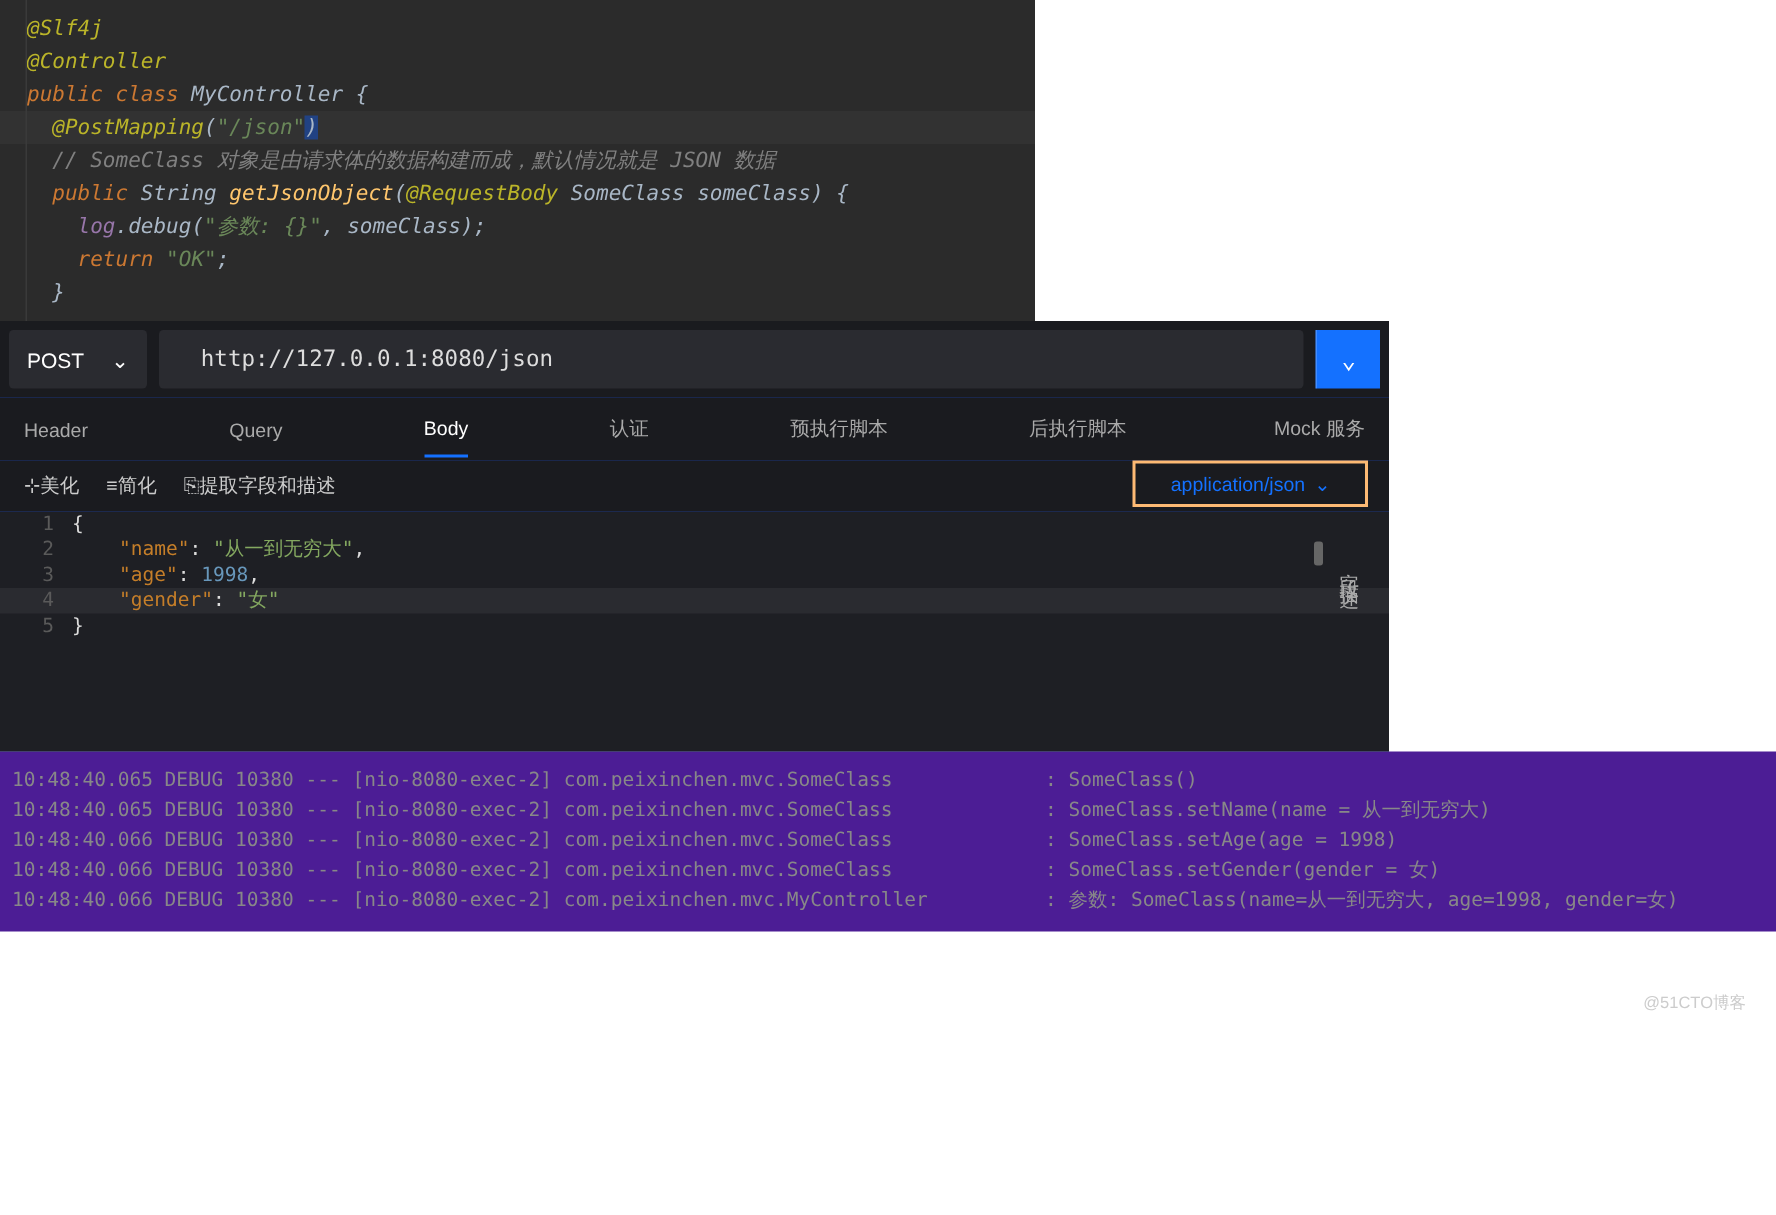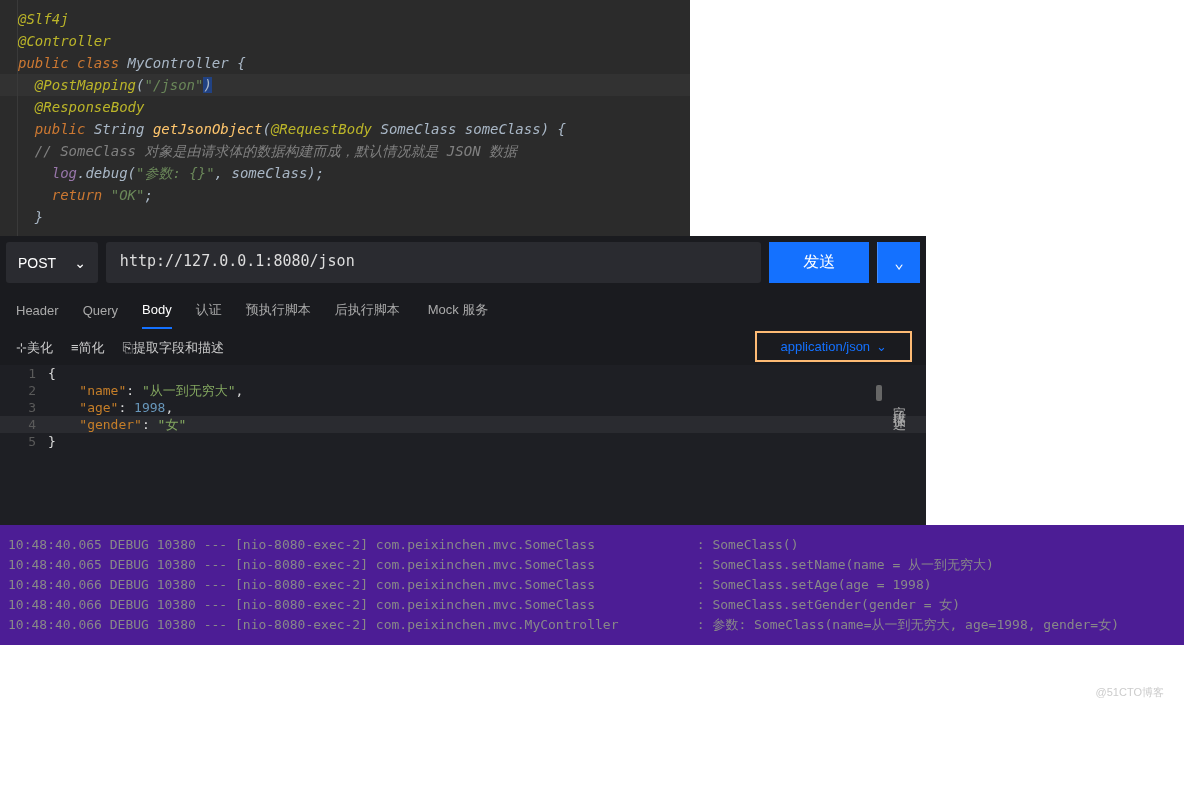--- a/index.html
+++ b/index.html
@@ -17,25 +17,25 @@
 .comment { color: #808080; }
 .param-anno { color: #bbb529; }
 .field { color: #9876aa; }
 .highlight-bg { background: #214283; display: inline; }
 .cursor-line { background: #323232; }
 
 
 .api-client { background: #1d4ed8; width: 926px; margin-top: 0; }
 .request-bar { display: flex; background: #1a1b1f; padding: 6px; gap: 8px; align-items: stretch; }
 .method-select { background: #2a2b30; color: #fff; padding: 10px 12px; display: flex; align-items: center; gap: 18px; border-radius: 3px; font-family: sans-serif; font-size: 14px; }
-.url-bar { flex: 1; background: #2a2b30; color: #ddd; padding: 10px 14px; border-radius: 3px; font-size: 15px; }
+.url-bar { flex: 1; background: #2a2b30; color: #ddd; padding: 10px 28px; border-radius: 3px; font-size: 15px; }
 .send-btn { background: #1471ff; color: #fff; padding: 10px 34px; display: flex; align-items: center; font-family: sans-serif; font-size: 16px; font-weight: 500; }
 .send-dropdown { background: #1471ff; color: #fff; padding: 10px 16px; display: flex; align-items: center; border-left: 1px solid rgba(255,255,255,0.2); }
 
-.tabs-row { display: flex; background: #1a1b1f; padding: 0 16px; gap: 24px; align-items: center; height: 42px; font-family: sans-serif; font-size: 13px; color: #aaa; }
+.tabs-row { display: flex; background: #1a1b1f; padding: 0 16px; gap: 24px; align-items: center; height: 42px; font-family: sans-serif; font-size: 13px; color: #aaa; justify-content: space-between; }
 .tab { padding: 10px 0; cursor: pointer; }
 .tab.active { color: #fff; border-bottom: 2px solid #1471ff; }
 .mock-label { margin-left: 4px; }
 
 .toolbar-row { display: flex; background: #1a1b1f; padding: 8px 16px; gap: 18px; align-items: center; font-family: sans-serif; font-size: 13px; color: #ccc; position: relative; }
 .content-type-box { position: absolute; right: 14px; top: 0px; border: 2px solid #fdba74; padding: 6px 23px; color: #1471ff; display: flex; align-items: center; gap: 6px; font-size: 13px; }
 
 .json-editor { background: #1e1f24; position: relative; min-height: 160px; }
 .json-line { display: flex; font-size: 13px; line-height: 17px; }
 .json-gutter { width: 48px; text-align: right; color: #5a5a5a; padding-right: 12px; }
@@ -58,38 +58,36 @@
 </head>
 <body>
 
 <div class="code-editor">
   <div class="gutter"></div>
   <div id="code-lines">
       <div class="code-line"><span class="annotation ">@Slf4j</span></div>
       <div class="code-line"><span class="annotation ">@Controller</span></div>
       <div class="code-line"><span class="keyword ">public class </span><span class="classname ">MyController {</span></div>
       <div class="code-line cursor-line">  <span class="annotation ">@PostMapping</span><span class=" ">(</span><span class="string ">"/json"</span><span class=" highlight-bg">)</span></div>
-      <div class="code-line">  <span class="annotation ">@ResponseBody</span></div>
+      <div class="code-line">  <span class="comment ">// SomeClass 对象是由请求体的数据构建而成，默认情况就是 JSON 数据</span></div>
       <div class="code-line">  <span class="keyword ">public </span><span class=" ">String </span><span class="method ">getJsonObject</span><span class=" ">(</span><span class="param-anno ">@RequestBody </span><span class=" ">SomeClass someClass) {</span></div>
-      <div class="code-line">  <span class="comment ">// SomeClass 对象是由请求体的数据构建而成，默认情况就是 JSON 数据</span></div>
       <div class="code-line">    <span class="field ">log</span><span class=" ">.debug(</span><span class="string ">"参数: {}"</span><span class=" ">, someClass);</span></div>
       <div class="code-line"><span class=" "></span></div>
       <div class="code-line">    <span class="keyword ">return </span><span class="string ">"OK"</span><span class=" ">;</span></div>
       <div class="code-line">  <span class=" ">}</span></div>
     </div>
 </div>
 
 <div class="api-client">
   <div class="request-bar">
     <div class="method-select">
       <span>POST</span>
       <span class="chevron">⌄</span>
     </div>
     <div class="url-bar">http://127.0.0.1:8080/json</div>
-    <div class="send-btn">发送</div>
     <div class="send-dropdown">
       <span class="chevron">⌄</span>
     </div>
   </div>
 
   <div class="tabs-row" id="tabs-row">
     <span class="tab">Header</span>
       <span class="tab">Query</span>
       <span class="tab active">Body</span>
       <span class="tab">认证</span>

